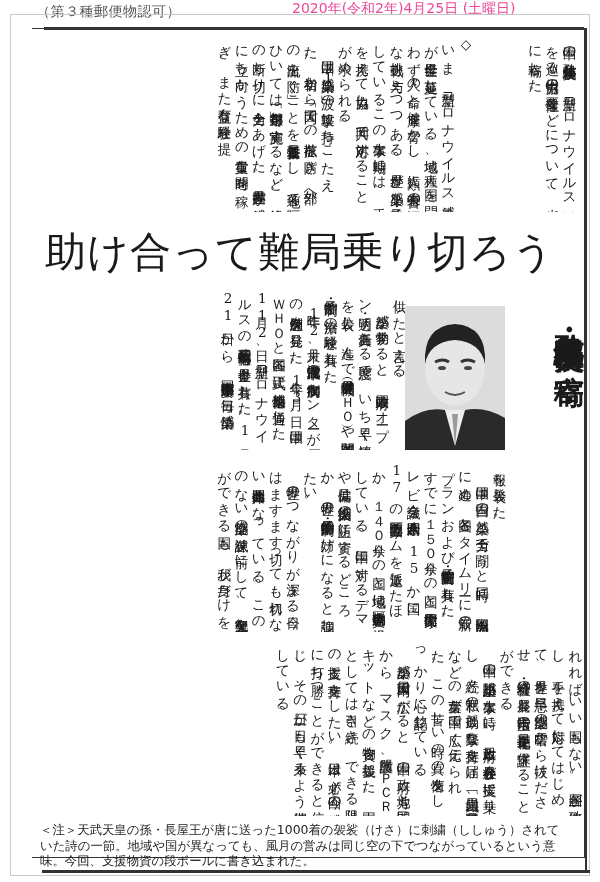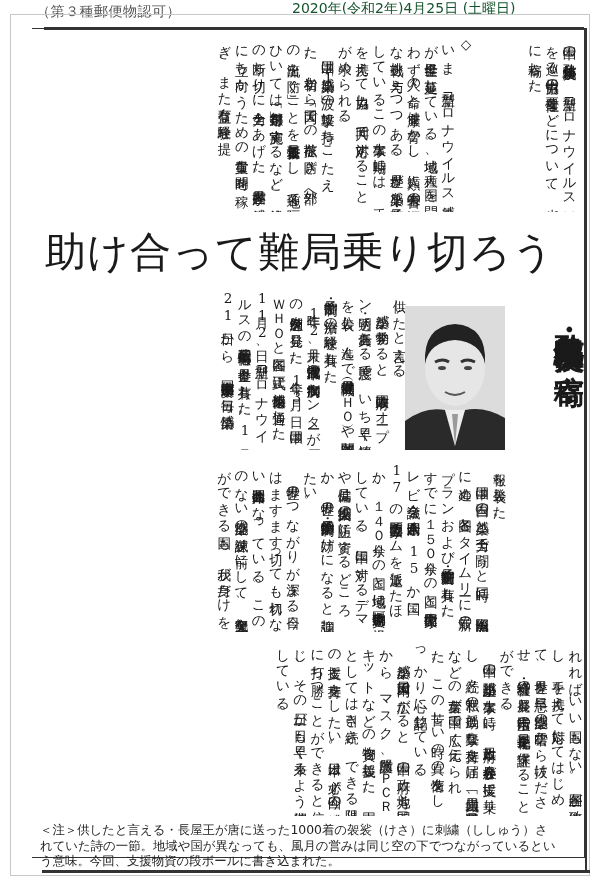--- a/index.html
+++ b/index.html
@@ -1,19 +1,19 @@
 <!DOCTYPE html>
 <html><head>
 <meta charset="utf-8">
 <style>
   html, body { margin: 0; padding: 0; background: #ffffff; }
   body { width: 600px; height: 882px; position: relative; overflow: hidden; font-family: "DejaVu Serif", "Liberation Serif", serif; color: #1a1a1a; }
   .masthead { position: absolute; left: 0; top: 0; width: 600px; height: 14px; }
   .permit { position: absolute; left: 36px; top: 3px; font-size: 14px; color: #555; font-family: Liberation Sans, sans-serif; letter-spacing: 0.5px; }
-  .dateline { position: absolute; left: 292px; top: 0px; font-size: 14px; color: #14532d; font-family: "DejaVu Sans", sans-serif; }
+  .dateline { position: absolute; left: 292px; top: 0px; font-size: 14px; color: #ec4899; font-family: "DejaVu Sans", sans-serif; }
   .frame { position: absolute; left: 10px; top: 14px; width: 580px; height: 862px; border: 1px solid #c8c8c8; box-sizing: border-box; }
   .inner { position: absolute; left: 32px; top: 28px; width: 553px; height: 830px; border: 1.5px solid #333; border-left: none; box-sizing: border-box; }
   .inner::before { content: ""; position: absolute; left: 12px; top: -2px; right: 0; height: 3px; background: #333; }
   .tier { position: absolute; overflow: hidden; }
   .vcol { writing-mode: vertical-rl; font-size: 13.6px; line-height: 17.2px; letter-spacing: 0.5px; white-space: pre-wrap; text-orientation: upright; height: 100%; }
   .tier-1 { left: 36px; top: 36px; width: 548px; height: 176px; }
   .tier-1 .lead { position: absolute; right: 6px; top: 0; height: 172px; }
   .tier-1 .body { position: absolute; left: 0; top: 0; right: 110px; height: 172px; }
   .headline { position: absolute; left: 40px; top: 228px; width: 520px; text-align: center; font-size: 41px; font-weight: normal; letter-spacing: 1px; line-height: 48px; font-family: "DejaVu Serif", serif; }
   .tier-2 { left: 36px; top: 290px; width: 372px; height: 160px; }
@@ -78,14 +78,14 @@
 　中国は自国の感染と全力で闘うと同時に、国際協力を積極的に進め、各国とタイムリーに最新の診療プランおよび予防・抑制措置を共有した。すでに１５０余りの国と衛生専門家テレビ会議を八十余回開き、15か国に17の医療専門家チームを派遣したほか、１４０余りの国と地域に医療援助物資を提供している。中国に対するデマや偏見は感染拡大の防止に資するどころか、世界の感染予防・抑制の妨げになると強調したい。
 　世界のつながりが深まる今日、人類はますます切っても切れない運命共同体となっている。この史上前例のない感染症の試練を前にして、完全無欠な対応ができる国も、我が身だけを守</div>
 </div>
 
 <div class="tier tier-4">
   <div class="vcol">れればいい国もない。各国が一致協力し、手を携えて対応してはじめて、世界を早急に感染症の暗雲から抜けださせ、経済・社会の発展と市民生活の早期正常化を保証することができる。
 　中国の感染阻止が大事な時に、日本政府と社会各界が支援に乗り出し、続々と無私の援助と真摯な支持を届け、「山川異域、風月同天」〈注〉などの言葉が中国で広く伝えられた。この苦しい時の真の友情をしっかり心に銘記している。
 　感染が日本国内で広がると、中国の政府、地方と民間から、マスク、防護服、ＰＣＲ検査キットなどの物資を義援した。中国としては引き続き、できる限りの支援と支持をしたい。日本は必ず今回の感染に打ち勝つことができると信じ、その日が一日も早く来るよう期待している。</div>
 </div>
 
-<div class="note">＜注＞供したと言える・長屋王が唐に送った1000着の袈裟（けさ）に刺繍（ししゅう）されていた詩の一節。地域や国が異なっても、風月の営みは同じ空の下でつながっているという意味。今回、支援物資の段ボールに書き込まれた。</div>
+<div class="note">＜注＞天武天皇の孫・長屋王が唐に送った1000着の袈裟（けさ）に刺繍（ししゅう）されていた詩の一節。地域や国が異なっても、風月の営みは同じ空の下でつながっているという意味。今回、支援物資の段ボールに書き込まれた。</div>
 <div class="bottom-rule"></div>
 
 </body></html>

